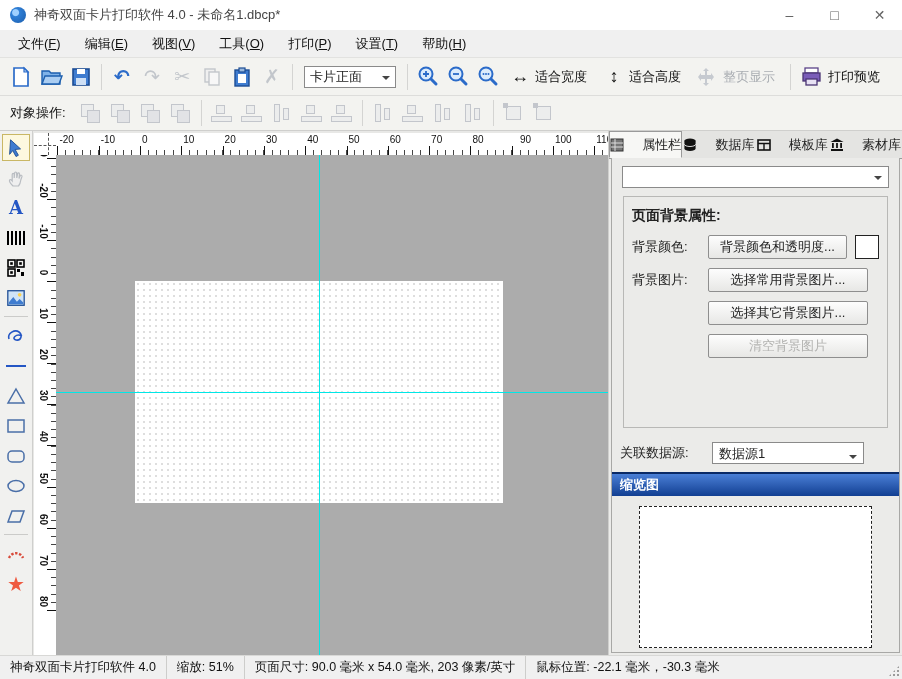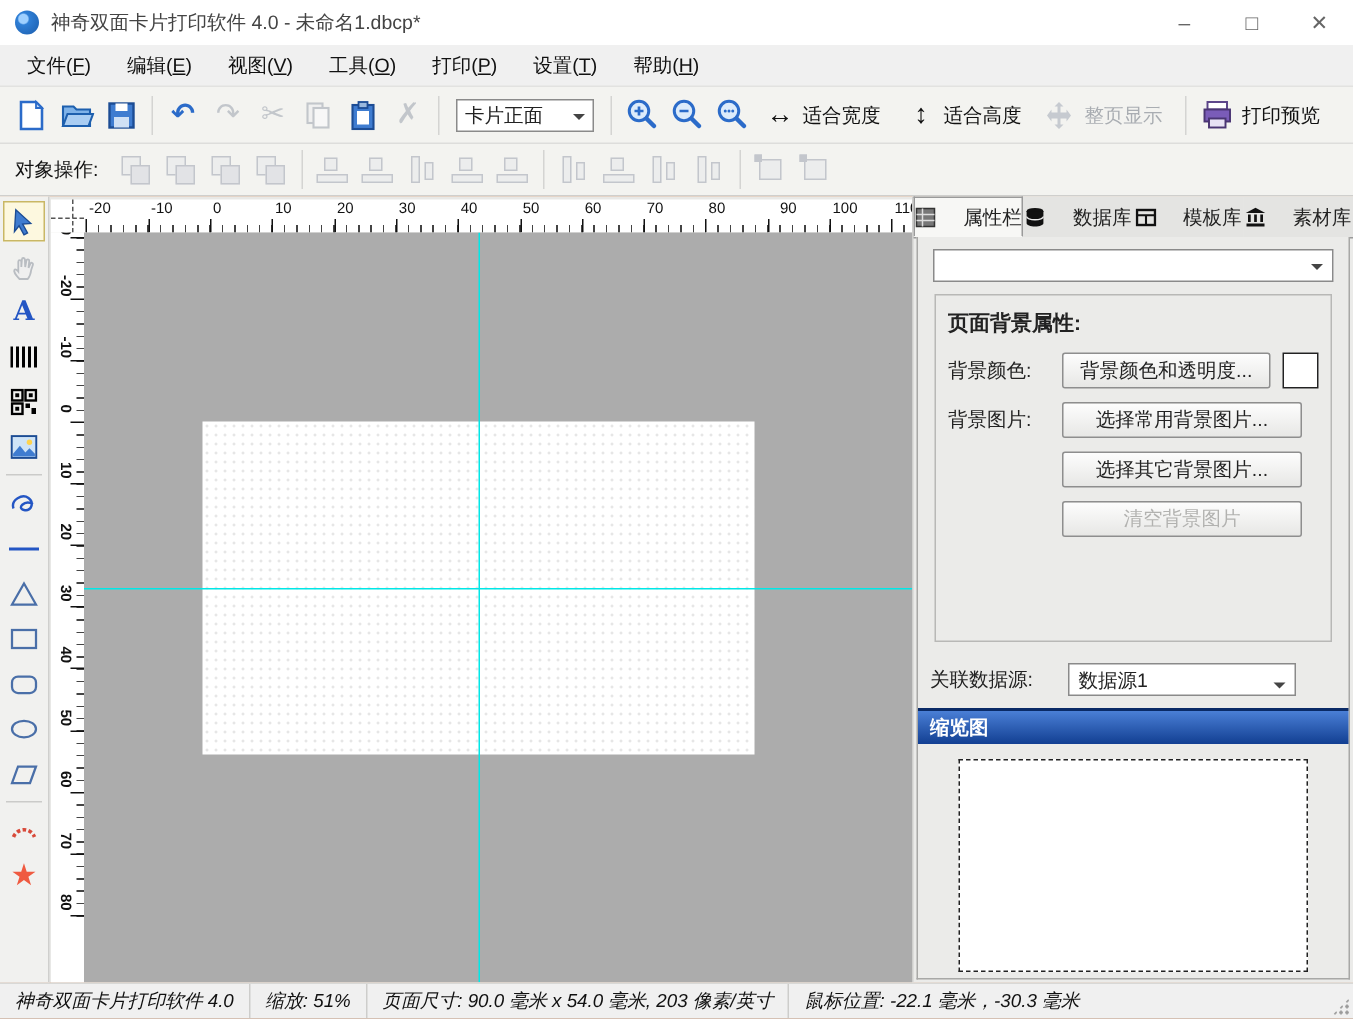--- a/index.html
+++ b/index.html
@@ -109,21 +109,21 @@
   .dslabel{font-size:13px;width:92px;flex:0 0 auto;}
   .combo3{width:152px;height:22px;background:#fff;border:1px solid #8a8a8a;display:flex;
           align-items:flex-end;padding:0 6px;font-size:13px;box-sizing:border-box;}
   .thumbhdr{height:22px;background:linear-gradient(#4a7fd6,#123f92);border-top:2px solid #0a2a66;
             color:#fff;font-size:13px;font-weight:bold;display:flex;align-items:center;
             padding-left:8px;}
   .thumbbox{margin:10px 27px 0;height:140px;background:#fff;border:1px dashed #222;}
   
   .statusbar{position:absolute;left:0;top:655px;width:100%;height:24px;background:#f0f0f0;
              border-top:1px solid #d8d8d6;display:flex;align-items:stretch;box-sizing:border-box;
-             font-size:12.5px;color:#111;font-style:italic;}
+             font-size:12.5px;color:#111;}
   .seg{display:flex;align-items:center;padding:0 10px;border-right:1px solid #cdcdcb;white-space:nowrap;}
   .seg:last-child{border-right:none;}
   .grip{position:absolute;right:2px;bottom:2px;width:12px;height:12px;
         background-image:radial-gradient(#9a9a9a 1px,transparent 1.3px);background-size:4px 4px;
         clip-path:polygon(100% 0,100% 100%,0 100%);}
   svg{display:block;}
 </style>
 </head>
 <body>
 

